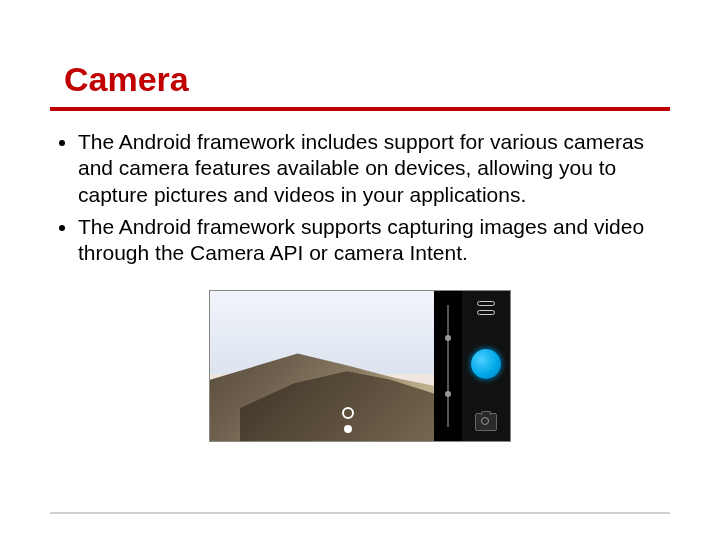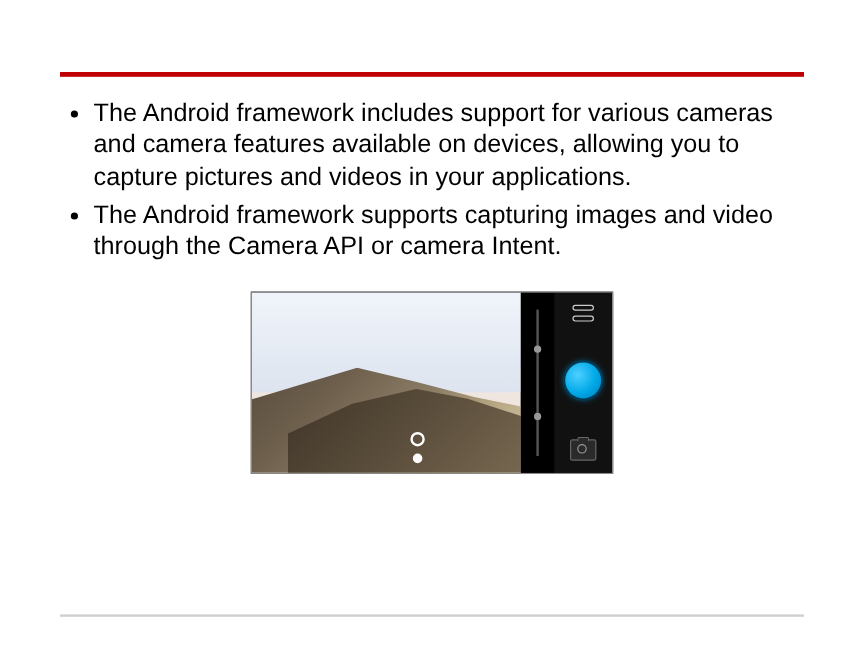--- a/index.html
+++ b/index.html
@@ -194,20 +194,21 @@
     left: 50px;
     right: 50px;
     bottom: 26px;
     border-top: 2px solid #d0d0d0;
   }
 </style>
 </head>
 <body>
 
 <div class="slide">
+  <h1 class="title">Camera</h1>
   <hr class="rule">
 
   <ul class="bullets">
     <li>The Android framework includes support for various cameras and camera features available on devices, allowing you to capture pictures and videos in your applications.</li>
     <li>The Android framework supports capturing images and video through the Camera API or camera Intent.</li>
   </ul>
 
   <div class="image-wrap">
     <div class="camera-ui">
       <div class="viewfinder">

